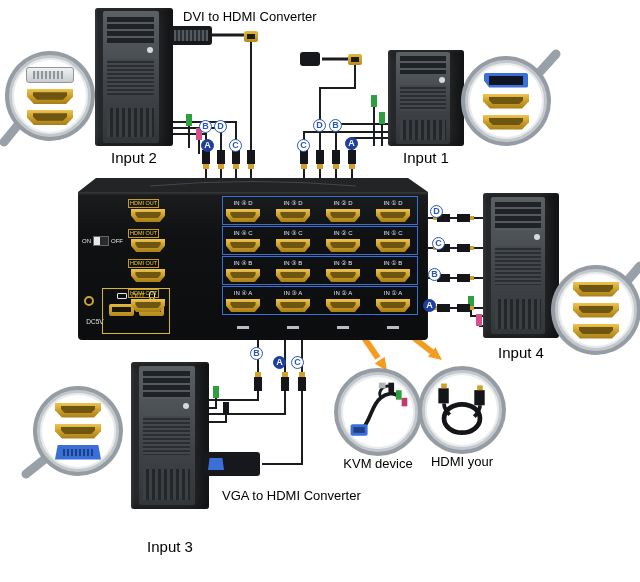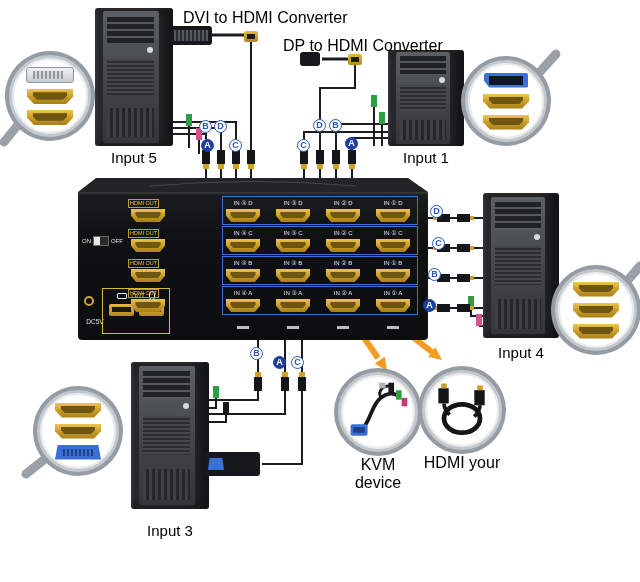--- a/index.html
+++ b/index.html
@@ -1,20 +1,20 @@
 <!DOCTYPE html>
 <html><head>
 <meta charset="utf-8">
 <style>
   *{margin:0;padding:0;box-sizing:border-box}
   body{background:#fff}
   .canvas{position:relative;width:640px;height:582px;background:#fff;font-family:"Liberation Sans",sans-serif;overflow:hidden}
   .wires{position:absolute;left:0;top:0;z-index:1}
   .lbl{position:absolute;z-index:4;color:#000}
-  .f15{font-size:15px}.f12{font-size:16px}
+  .f15{font-size:15px}.f12{font-size:13px}
   .ctr{text-align:center}
   
   .tower{position:absolute;z-index:2;background:#26282b;border-radius:3px;
          box-shadow:inset -10px 0 14px rgba(0,0,0,.55), inset 2px 2px 3px rgba(255,255,255,.08)}
   .t-front{position:absolute;left:10%;top:2.5%;width:72%;height:95%;
            background:linear-gradient(180deg,#5b6064,#3f4347 60%,#333639);border-radius:2px}
   .t-bays{position:absolute;left:8%;top:4%;width:84%;height:20%;
           background:repeating-linear-gradient(180deg,#202326 0 5px,#565a5e 5px 7px)}
   .t-power{position:absolute;right:10%;top:27%;width:6px;height:6px;border-radius:50%;background:#d6dadd}
   .t-vents{position:absolute;left:8%;top:36%;width:84%;height:28%;
@@ -235,24 +235,24 @@
   </div>
   <div class="tower" style="left:131px;top:362px;width:78px;height:147px">
     <div class="t-front">
       <div class="t-bays"></div>
       <div class="t-power"></div>
       <div class="t-vents"></div>
       <div class="t-grill"></div>
     </div>
   </div>
 
-  <div class="lbl f15 ctr" style="left:95px;top:149px;width:78px">Input 5</div>
+  <div class="lbl f15 ctr" style="left:95px;top:149px;width:78px">Input 2</div>
   <div class="lbl f15 ctr" style="left:388px;top:149px;width:76px">Input 1</div>
   <div class="lbl f15 ctr" style="left:483px;top:344px;width:76px">Input 4</div>
-  <div class="lbl f15 ctr" style="left:131px;top:522px;width:78px">Input 3</div>
+  <div class="lbl f15 ctr" style="left:131px;top:538px;width:78px">Input 3</div>
 
   <div class="mag" style="left:9px;top:55px;width:82px;height:82px">
     <div class="dvi-port">
         <i></i>
       </div>
     <div class="hdmi port-lg">
         <i></i>
       </div>
     <div class="hdmi port-lg">
         <i></i>
@@ -312,21 +312,21 @@
       <rect x="12" y="14" width="11" height="16" fill="#141519"></rect>
         <rect x="15" y="9" width="6" height="5" fill="#d2a02a"></rect>
       <rect x="50" y="16" width="11" height="16" fill="#141519"></rect>
         <rect x="53" y="11" width="6" height="5" fill="#d2a02a"></rect>
     </svg>
   </div>
   <div class="lbl f12 ctr" style="left:336px;top:456px;width:84px">KVM device</div>
   <div class="lbl f12 ctr" style="left:420px;top:454px;width:84px">HDMI your</div>
 
   <div class="lbl f12" style="left:183px;top:9px">DVI to HDMI Converter</div>
-  <div class="lbl f12" style="left:283px;top:37px">DP to HDMI Converter</div>
+  <div class="lbl f12" style="left:222px;top:488px">VGA to HDMI Converter</div>
 
   <div class="converter" style="left:170px;top:26px;width:42px;height:19px">
     <div class="dvi-pins"></div>
   </div>
   <div class="mini-hdmi" style="left:244px;top:31px;width:14px;height:11px">
       <i></i>
     </div>
 
   <div class="converter" style="left:300px;top:52px;width:20px;height:14px"></div>
   <div class="mini-hdmi" style="left:348px;top:54px;width:14px;height:11px">

